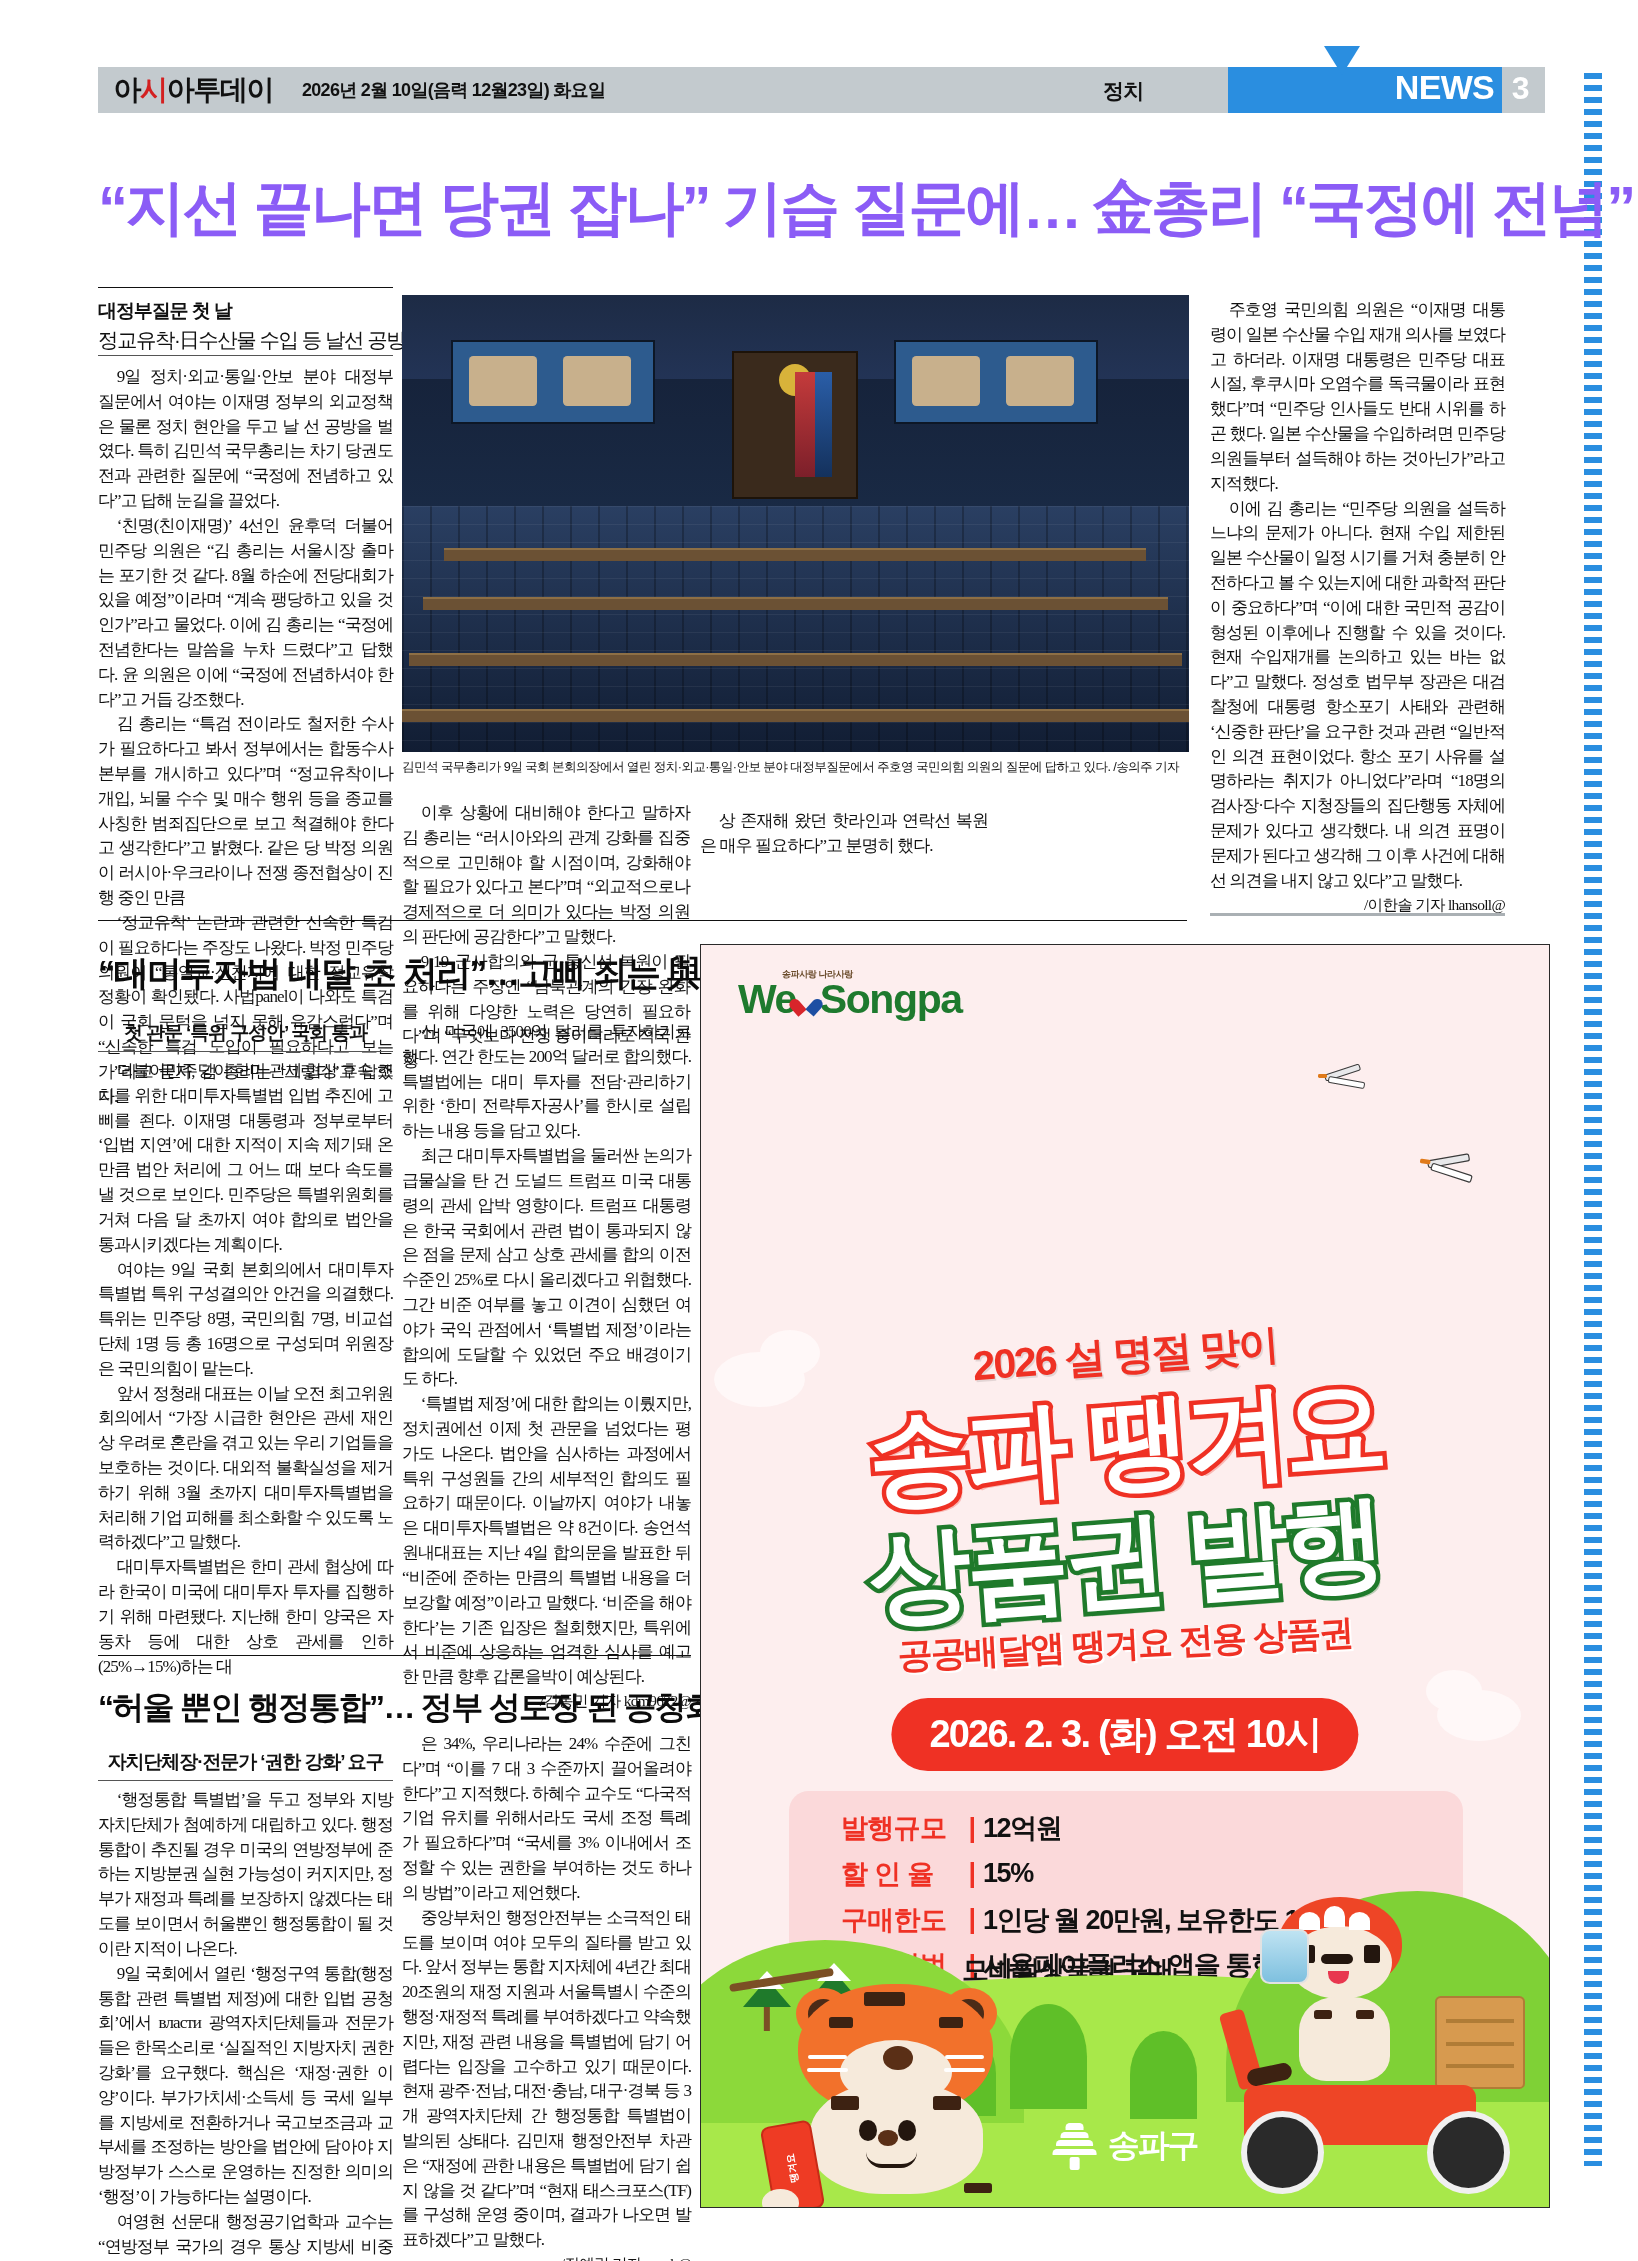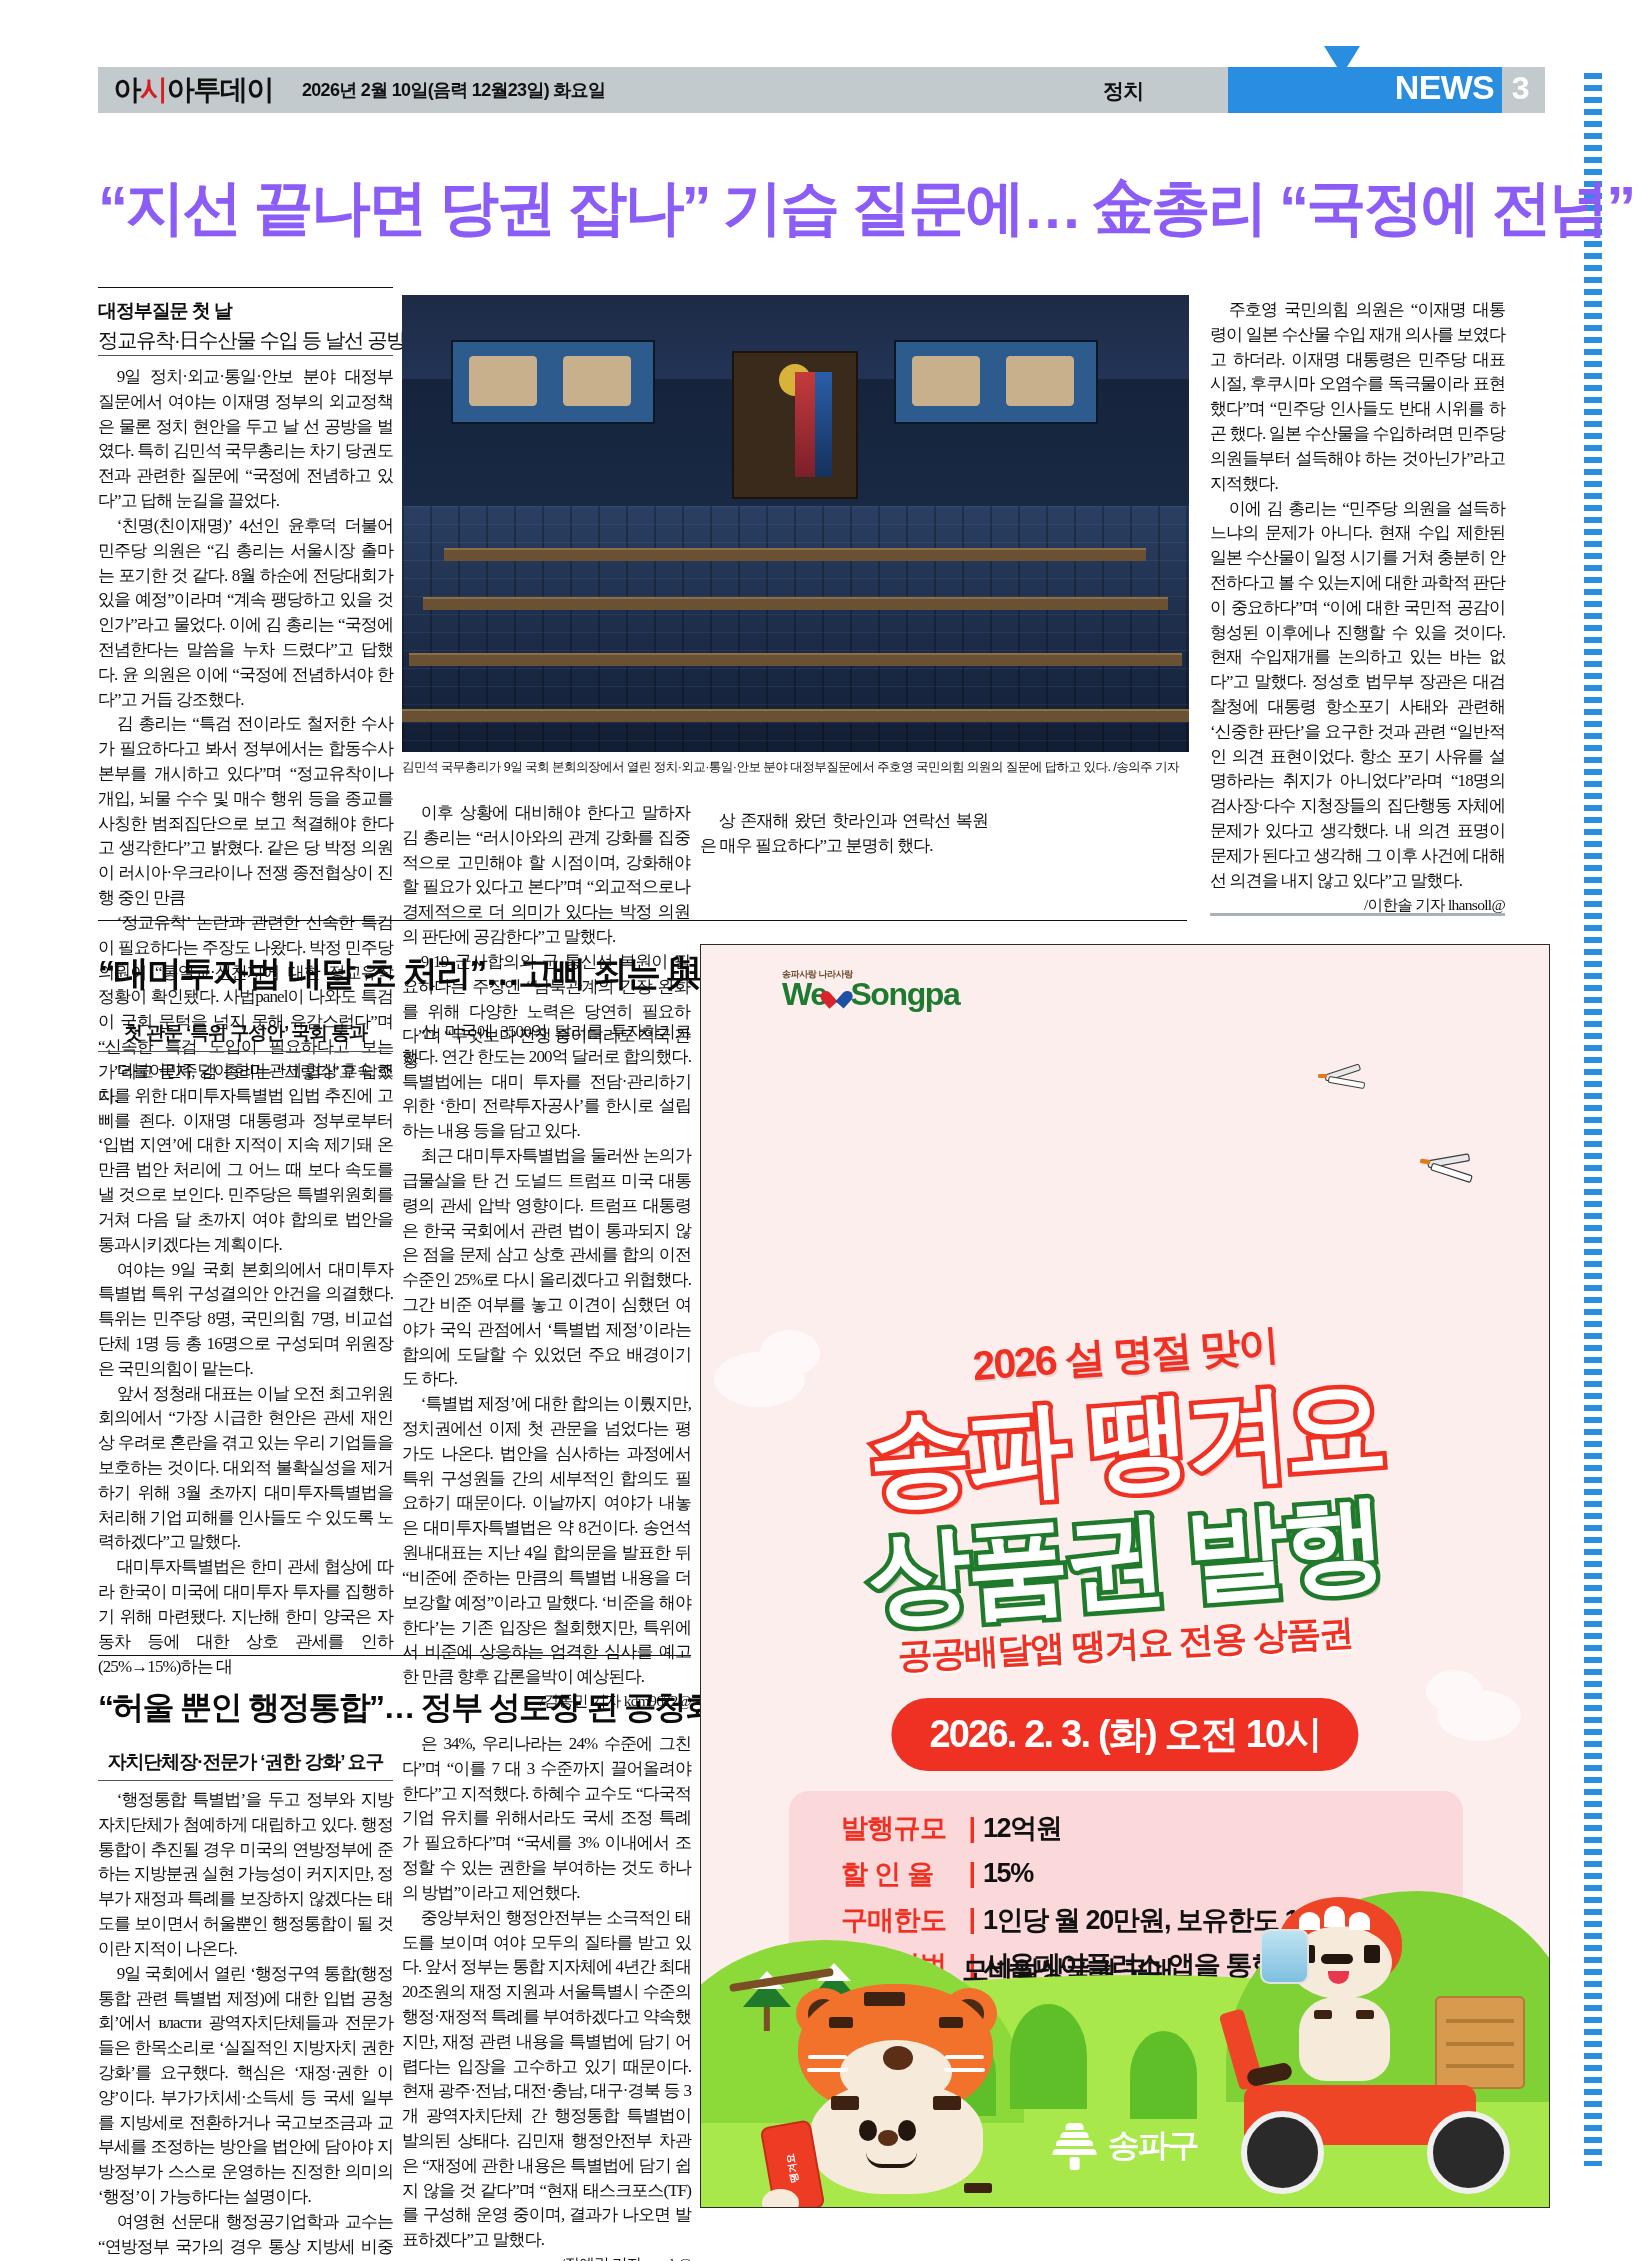--- a/index.html
+++ b/index.html
@@ -171,23 +171,22 @@
 
   .byline { text-align:right; text-indent:0; font-size:15.5px; letter-spacing:-0.7px; }
 
   
   .ad {
     position:absolute; left:700px; top:944px; width:850px; height:1264px;
     background:#fdeeee; border:1.4px solid #2a2a2a; overflow:hidden;
   }
   .ad-logo { position:absolute; left:37px; top:22.5px; }
   .ad-logo .we {
-    font-size:32px; font-weight:800; color:#1e7a2e; letter-spacing:-1.4px;
+    font-size:41px; font-weight:800; color:#1e7a2e; letter-spacing:-1.4px;
     font-family:"Liberation Sans", sans-serif;
-    margin-left:44px;
   }
   .ad-logo .heart {
     display:inline-block; width:21px; height:19.7px; position:relative; top:2.8px;
     margin:0 1.4px;
   }
   .ad-logo .heart:before, .ad-logo .heart:after{
     content:""; position:absolute; width:11.2px; height:17px; border-radius:6.3px 6.3px 0 0;
     top:0;
   }
   .ad-logo .heart:before{ left:0; background:#d8252b; transform:rotate(-42deg); transform-origin:bottom; }
@@ -421,21 +420,21 @@
   <div class="rule" style="left:98px; top:920px; width:1089px;"></div>
   <div class="rule-thin" style="left:1210px; top:913px; width:295px;"></div>
 
   <div class="a2-headline">“대미투자법 내달 초 처리”…고삐 죄는 與</div>
   <div class="a2-kicker">첫 관문 ‘특위 구성안’ 국회 통과</div>
   <div class="rule" style="left:98px; top:1051px; width:295px; height:0.7px; background:#555;"></div>
 
   <div class="col-text a2c1">
     <p>더불어민주당이 한미 관세 협상 후속 조치를 위한 대미투자특별법 입법 추진에 고삐를 죈다. 이재명 대통령과 정부로부터 ‘입법 지연’에 대한 지적이 지속 제기돼 온 만큼 법안 처리에 그 어느 때 보다 속도를 낼 것으로 보인다. 민주당은 특별위원회를 거쳐 다음 달 초까지 여야 합의로 법안을 통과시키겠다는 계획이다.</p>
     <p>여야는 9일 국회 본회의에서 대미투자특별법 특위 구성결의안 안건을 의결했다. 특위는 민주당 8명, 국민의힘 7명, 비교섭단체 1명 등 총 16명으로 구성되며 위원장은 국민의힘이 맡는다.</p>
-    <p>앞서 정청래 대표는 이날 오전 최고위원회의에서 “가장 시급한 현안은 관세 재인상 우려로 혼란을 겪고 있는 우리 기업들을 보호하는 것이다. 대외적 불확실성을 제거하기 위해 3월 초까지 대미투자특별법을 처리해 기업 피해를 인사들도 수 있도록 노력하겠다”고 말했다.</p>
+    <p>앞서 정청래 대표는 이날 오전 최고위원회의에서 “가장 시급한 현안은 관세 재인상 우려로 혼란을 겪고 있는 우리 기업들을 보호하는 것이다. 대외적 불확실성을 제거하기 위해 3월 초까지 대미투자특별법을 처리해 기업 피해를 최소화할 수 있도록 노력하겠다”고 말했다.</p>
     <p>대미투자특별법은 한미 관세 협상에 따라 한국이 미국에 대미투자 투자를 집행하기 위해 마련됐다. 지난해 한미 양국은 자동차 등에 대한 상호 관세를 인하(25%→15%)하는 대</p>
   </div>
   <div class="col-text a2c2">
     <p>신 미국에 3500억 달러를 투자하기로 했다. 연간 한도는 200억 달러로 합의했다. 특별법에는 대미 투자를 전담·관리하기 위한 ‘한미 전략투자공사’를 한시로 설립하는 내용 등을 담고 있다.</p>
     <p>최근 대미투자특별법을 둘러싼 논의가 급물살을 탄 건 도널드 트럼프 미국 대통령의 관세 압박 영향이다. 트럼프 대통령은 한국 국회에서 관련 법이 통과되지 않은 점을 문제 삼고 상호 관세를 합의 이전 수준인 25%로 다시 올리겠다고 위협했다. 그간 비준 여부를 놓고 이견이 심했던 여야가 국익 관점에서 ‘특별법 제정’이라는 합의에 도달할 수 있었던 주요 배경이기도 하다.</p>
     <p>‘특별법 제정’에 대한 합의는 이뤘지만, 정치권에선 이제 첫 관문을 넘었다는 평가도 나온다. 법안을 심사하는 과정에서 특위 구성원들 간의 세부적인 합의도 필요하기 때문이다. 이날까지 여야가 내놓은 대미투자특별법은 약 8건이다. 송언석 원내대표는 지난 4일 합의문을 발표한 뒤 “비준에 준하는 만큼의 특별법 내용을 더 보강할 예정”이라고 말했다. ‘비준을 해야 한다’는 기존 입장은 철회했지만, 특위에서 비준에 상응하는 엄격한 심사를 예고한 만큼 향후 갑론을박이 예상된다.</p>
     <p class="byline">/김동민 기자 kdm9622@</p>
   </div>
 
   <div class="rule" style="left:98px; top:1655px; width:593px;"></div>

